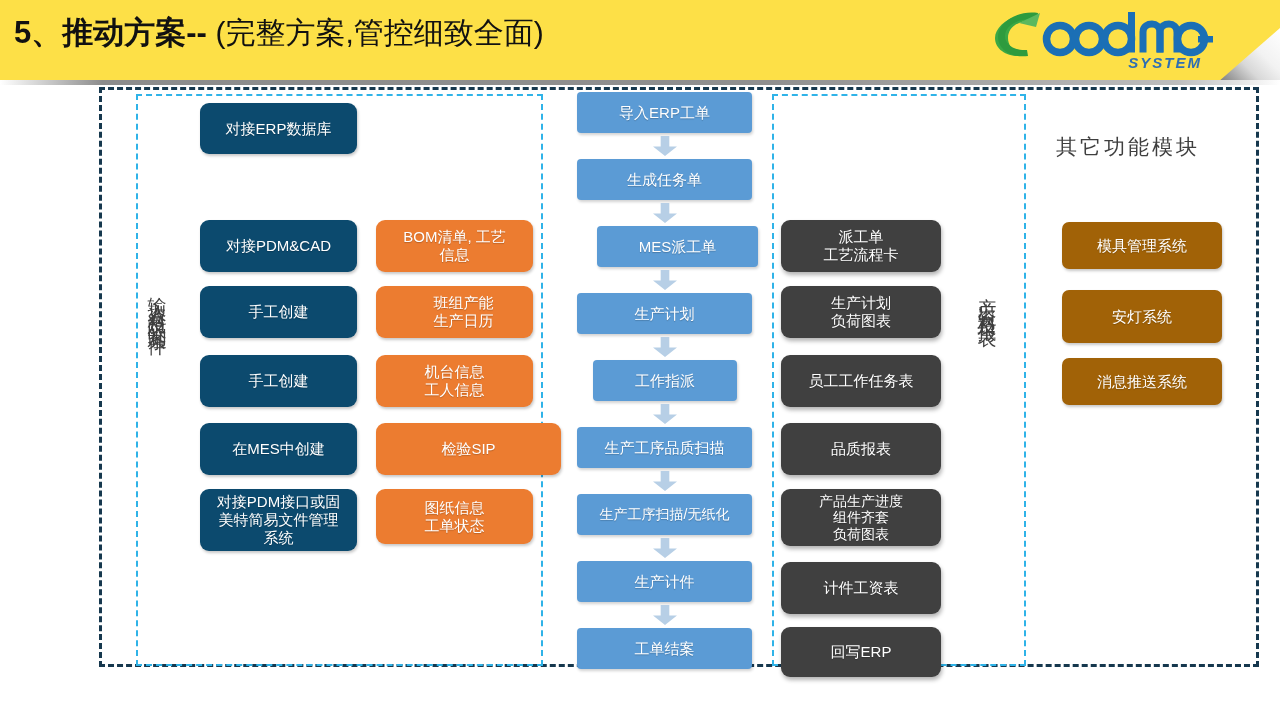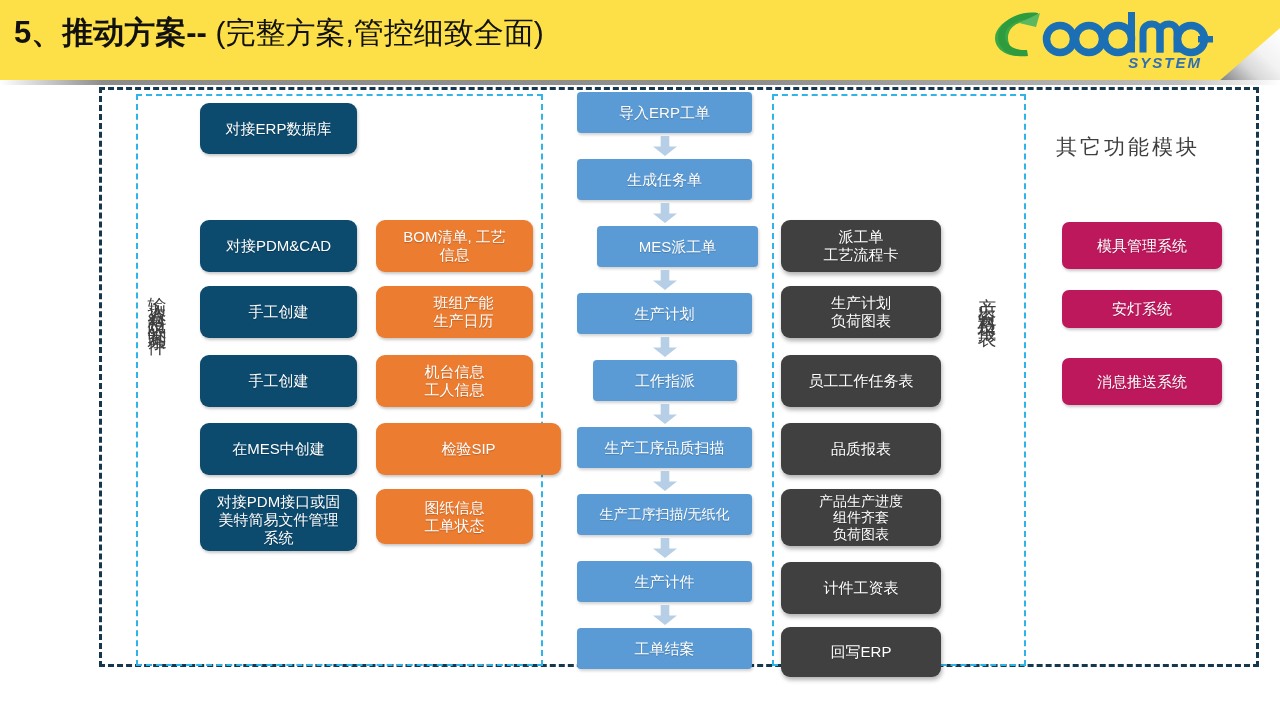--- a/index.html
+++ b/index.html
@@ -70,21 +70,21 @@
     font-family:"Liberation Sans","DejaVu Sans",sans-serif;
     padding:2px 6px;
     text-shadow:0 1px 1px rgba(0,0,0,.22);
   }
   .box span{display:block;white-space:pre-line;}
 
   .green{background:#0c4a6e;box-shadow:1px 2px 3px rgba(0,0,0,.22);}
   .orange{background:#ec7c30;box-shadow:1px 2px 3px rgba(0,0,0,.22);}
   .blue-flow{background:#5b9bd5;border-radius:4px;box-shadow:1px 2px 3px rgba(0,0,0,.18);}
   .dgreen{background:#404040;box-shadow:1px 3px 4px rgba(0,0,0,.30);}
-  .blue-mod{background:#be185d;border-radius:7px;box-shadow:1px 2px 3px rgba(0,0,0,.22);}
+  .blue-mod{background:#a16207;border-radius:7px;box-shadow:1px 2px 3px rgba(0,0,0,.22);}
 
   
   .vlabel{
     position:absolute;
     writing-mode:vertical-rl;
     text-orientation:upright;
     font-family:"DejaVu Serif","Liberation Serif",serif;
     font-size:19px;color:#3f3f3f;letter-spacing:5px;
     line-height:1;
   }
@@ -245,18 +245,18 @@
     <span>计件工资表</span>
   </div>
 <div class="box dgreen" style="left:781px;top:627px;width:160px;height:50px;">
     <span>回写ERP</span>
   </div>
 
 <div id="other-modules-title">其它功能模块</div>
 <div class="box blue-mod" style="left:1062px;top:222px;width:160px;height:47px;">
     <span>模具管理系统</span>
   </div>
-<div class="box blue-mod" style="left:1062px;top:290px;width:160px;height:38px;text-align:center;">
+<div class="box blue-mod" style="left:1062px;top:290px;width:160px;height:53px;text-align:center;">
     <span>安灯系统</span>
   </div>
 <div class="box blue-mod" style="left:1062px;top:358px;width:160px;height:47px;">
     <span>消息推送系统</span>
   </div>
 
 </body></html>

